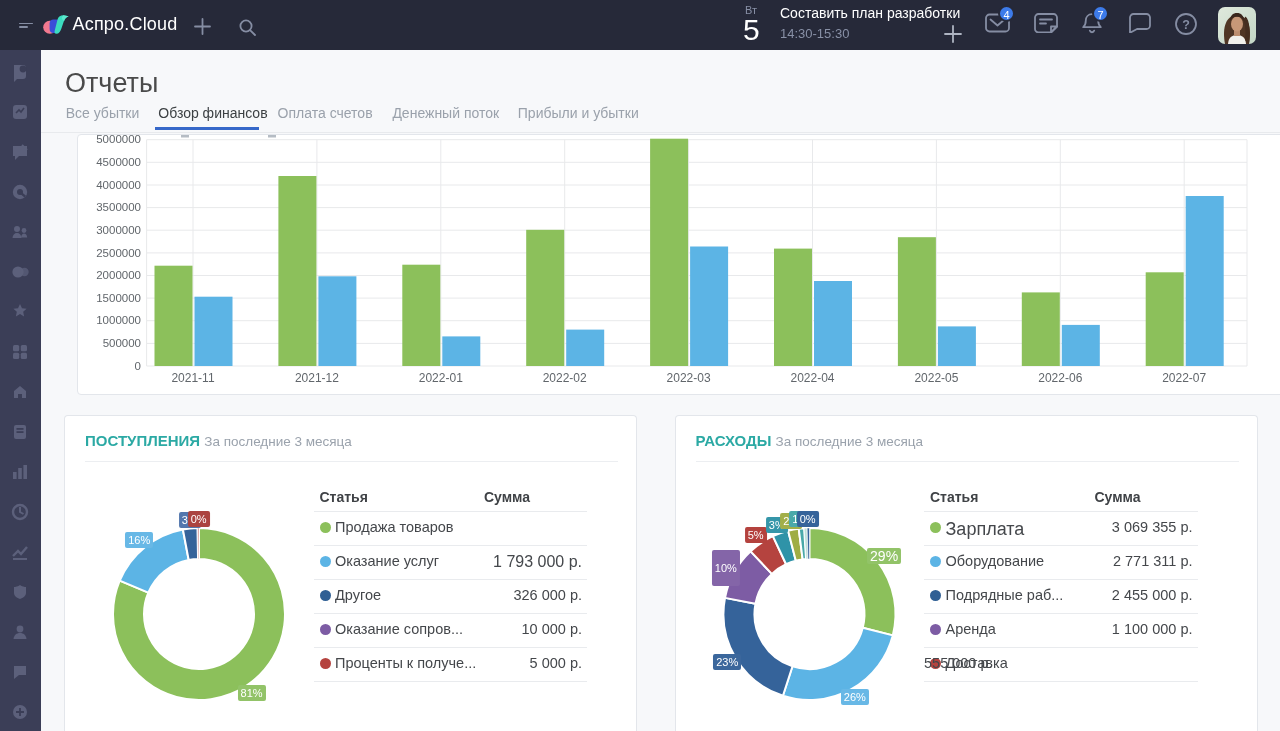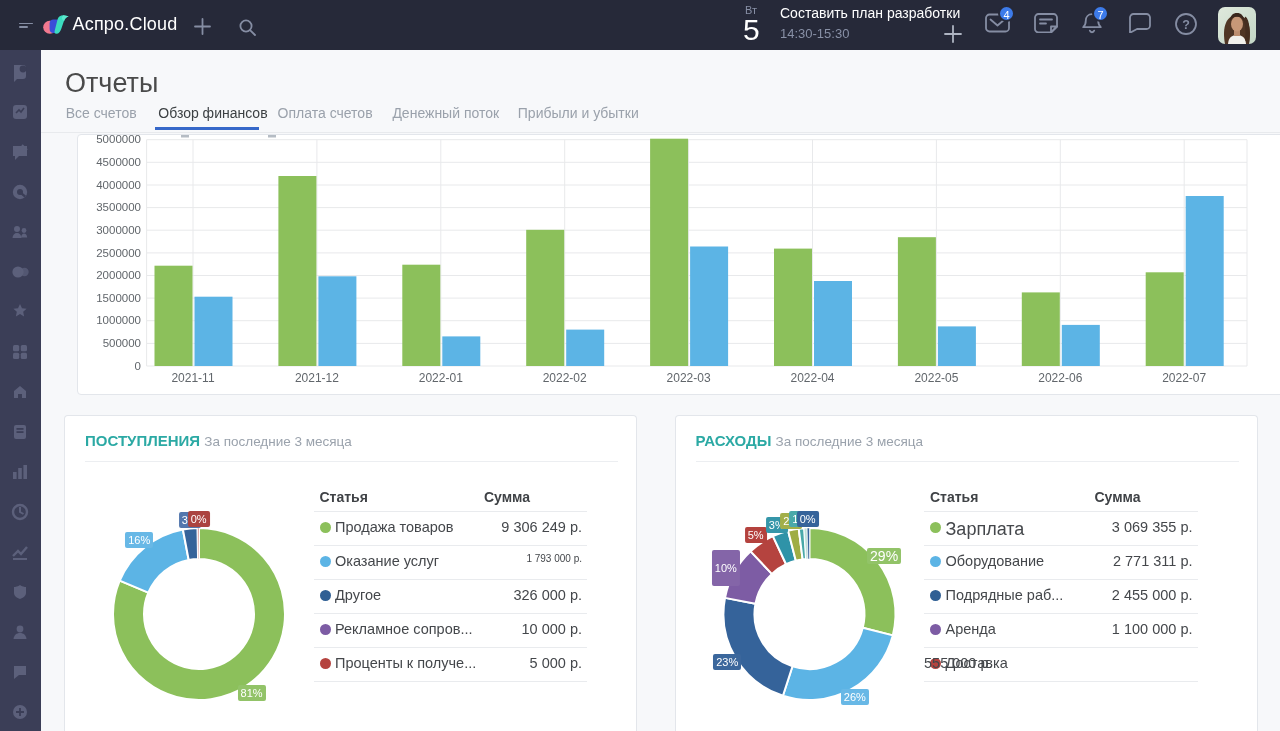--- a/index.html
+++ b/index.html
@@ -141,21 +141,21 @@
       <path d="M4 4h12v9H9l-5 4z" fill="#5c607b"></path>
     </svg>
 <svg width="20" height="20" viewBox="0 0 20 20" style="position:absolute;left:10px;top:652px">
       <circle cx="10" cy="10" r="7" fill="#5c607b"></circle>
       <path d="M6 10h8M10 6v8" stroke="#3b3e57" stroke-width="1.8"></path>
     </svg>
 </div>
 <div class="content">
 <div style="position:absolute;left:24px;top:17.5px;font-size:27px;color:#4a4a4a">Отчеты</div>
 <div style="position:absolute;left:0;top:55px;font-size:14px;color:#9aa1ab;height:26px;width:1239px">
-<span style="position:absolute;left:24.7px">Все счетов</span>
+<span style="position:absolute;left:24.7px">Все убытки</span>
       <span style="position:absolute;left:117.3px;color:#3c4043">Обзор финансов</span>
       <span style="position:absolute;left:236.6px">Оплата счетов</span>
       <span style="position:absolute;left:351.4px">Денежный поток</span>
       <span style="position:absolute;left:476.8px">Прибыли и убытки</span>
 <span style="position:absolute;left:114.2px;top:22.3px;width:104px;height:2.5px;background:#3668c9"></span>
 </div>
 <div style="position:absolute;left:0;top:81.5px;width:1239px;height:1px;background:#e8eaed"></div>
 <div class="card" style="left:36px;top:84px;width:1232px;height:261px">
 <svg width="1192" height="261" viewBox="0 0 1192 261" style="position:absolute;left:0;top:0">
 <line x1="68.6" y1="4.7" x2="1169.0" y2="4.7" stroke="#e8e9eb" stroke-width="1"></line>
@@ -233,32 +233,31 @@
 <path d="M133.02 14.01 A86 86 0 0 1 134.00 14.00 L134.00 45.00 A55 55 0 0 0 133.38 45.00 Z" fill="#b5433f" stroke="#ffffff" stroke-width="0.6" stroke-linejoin="round"></path>
 </svg>
 <div style="position:absolute;left:186.6px;top:277.1px;transform:translate(-50%,-50%);background:#92c368;color:#fff;font-size:11px;line-height:12px;padding:2px 3px;border-radius:2px;white-space:nowrap">81%</div>
 <div style="position:absolute;left:74.2px;top:124.2px;transform:translate(-50%,-50%);background:#68b8e6;color:#fff;font-size:11px;line-height:12px;padding:2px 3px;border-radius:2px;white-space:nowrap">16%</div>
 <div style="position:absolute;left:124.6px;top:103.5px;transform:translate(-50%,-50%);background:#5377ae;color:#fff;font-size:11px;line-height:12px;padding:2px 3px;border-radius:2px;white-space:nowrap">3%</div>
 <div style="position:absolute;left:133.7px;top:103.0px;transform:translate(-50%,-50%);background:#ab4340;color:#fff;font-size:11px;line-height:12px;padding:2px 3px;border-radius:2px;white-space:nowrap">0%</div>
 <div style="position:absolute;left:254.5px;top:73px;width:273.5px;font-weight:700;color:#3f4246;font-size:14px">Статья<span style="position:absolute;left:164.5px">Сумма</span></div>
 <div style="position:absolute;left:248.5px;top:94.5px;width:273.5px;height:1px;background:#e9ebee"></div>
 <div style="position:absolute;left:254.5px;top:106.0px;width:11px;height:11px;border-radius:50%;background:#8cc05b"></div>
 <div style="position:absolute;left:270px;top:103.0px;font-size:14.5px;color:#44474b;white-space:nowrap">Продажа товаров</div>
-<div style="position:absolute;left:248.5px;top:103.0px;width:268.5px;text-align:right;font-size:14.5px;color:#44474b;white-space:nowrap">9 306 249 р.</div>
 <div style="position:absolute;left:248.5px;top:128.6px;width:273.5px;height:1px;background:#e9ebee"></div>
 <div style="position:absolute;left:254.5px;top:140.1px;width:11px;height:11px;border-radius:50%;background:#5cb4e5"></div>
 <div style="position:absolute;left:270px;top:137.1px;font-size:14.5px;color:#44474b;white-space:nowrap">Оказание услуг</div>
-<div style="position:absolute;left:248.5px;top:137.1px;width:268.5px;text-align:right;font-size:10px;color:#44474b;white-space:nowrap">1 793 000 р.</div>
+<div style="position:absolute;left:248.5px;top:137.1px;width:268.5px;text-align:right;font-size:16px;color:#44474b;white-space:nowrap">1 793 000 р.</div>
 <div style="position:absolute;left:248.5px;top:162.7px;width:273.5px;height:1px;background:#e9ebee"></div>
 <div style="position:absolute;left:254.5px;top:174.2px;width:11px;height:11px;border-radius:50%;background:#2f5f94"></div>
 <div style="position:absolute;left:270px;top:171.2px;font-size:14.5px;color:#44474b;white-space:nowrap">Другое</div>
 <div style="position:absolute;left:248.5px;top:171.2px;width:268.5px;text-align:right;font-size:14.5px;color:#44474b;white-space:nowrap">326 000 р.</div>
 <div style="position:absolute;left:248.5px;top:196.8px;width:273.5px;height:1px;background:#e9ebee"></div>
 <div style="position:absolute;left:254.5px;top:208.3px;width:11px;height:11px;border-radius:50%;background:#7d5ca4"></div>
-<div style="position:absolute;left:270px;top:205.3px;font-size:14.5px;color:#44474b;white-space:nowrap">Рекламное сопров...</div>
+<div style="position:absolute;left:270px;top:205.3px;font-size:14.5px;color:#44474b;white-space:nowrap">Оказание сопров...</div>
 <div style="position:absolute;left:248.5px;top:205.3px;width:268.5px;text-align:right;font-size:14.5px;color:#44474b;white-space:nowrap">10 000 р.</div>
 <div style="position:absolute;left:248.5px;top:230.9px;width:273.5px;height:1px;background:#e9ebee"></div>
 <div style="position:absolute;left:254.5px;top:242.4px;width:11px;height:11px;border-radius:50%;background:#b5433f"></div>
 <div style="position:absolute;left:270px;top:239.4px;font-size:14.5px;color:#44474b;white-space:nowrap">Проценты к получе...</div>
 <div style="position:absolute;left:248.5px;top:239.4px;width:268.5px;text-align:right;font-size:14.5px;color:#44474b;white-space:nowrap">5 000 р.</div>
 <div style="position:absolute;left:248.5px;top:265.0px;width:273.5px;height:1px;background:#e9ebee"></div>
 </div>
 <div class="card" style="left:633.5px;top:365px;width:583px;height:320px;border-bottom:none">
 <div style="position:absolute;left:20px;top:16px;font-size:15px;font-weight:700;color:#2ba9a4">РАСХОДЫ <span style="font-weight:400;color:#9aa2ac;font-size:13.5px">За последние 3 месяца</span></div>
 <div style="position:absolute;left:20px;top:44.5px;width:543px;height:1px;background:#eceef1"></div>

